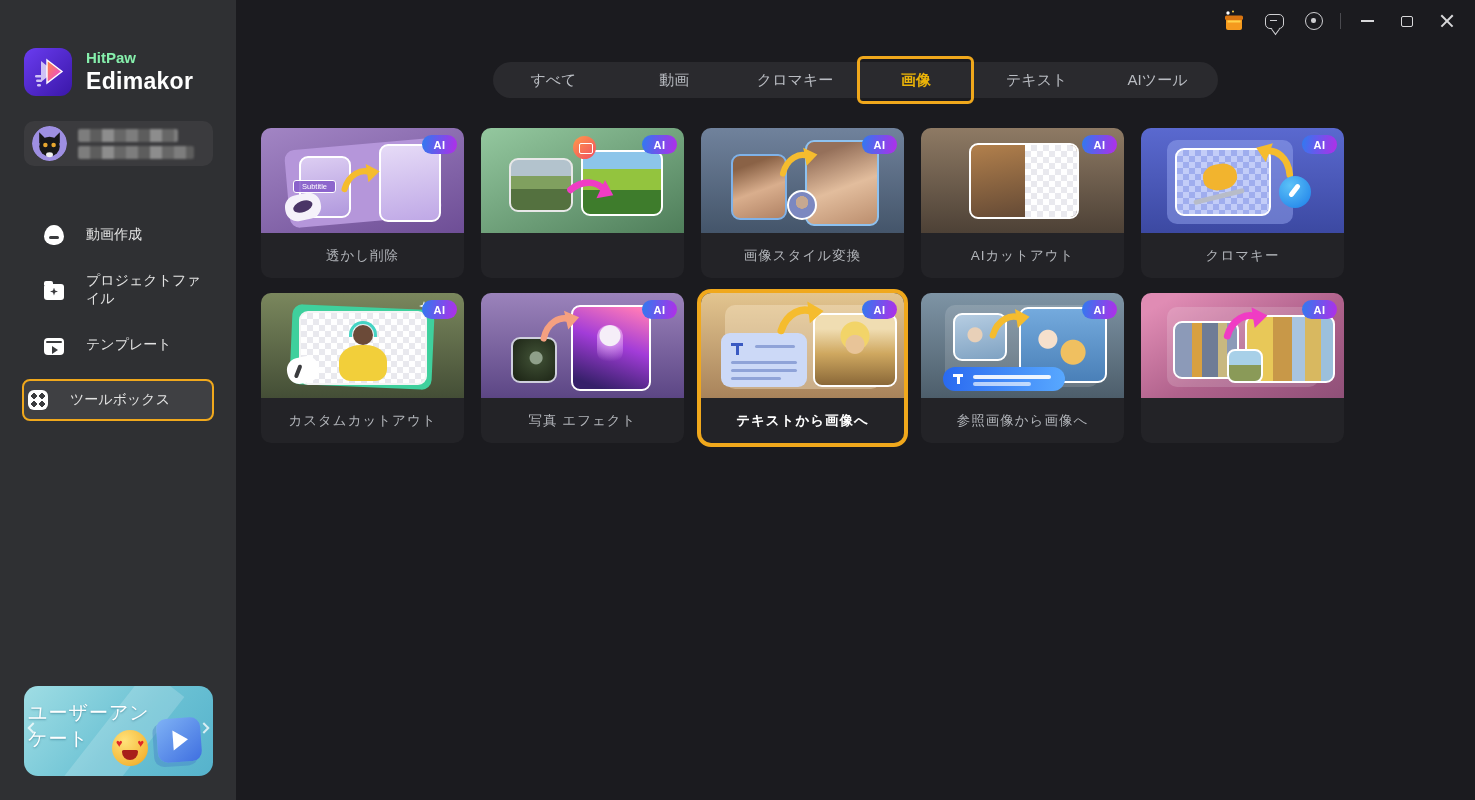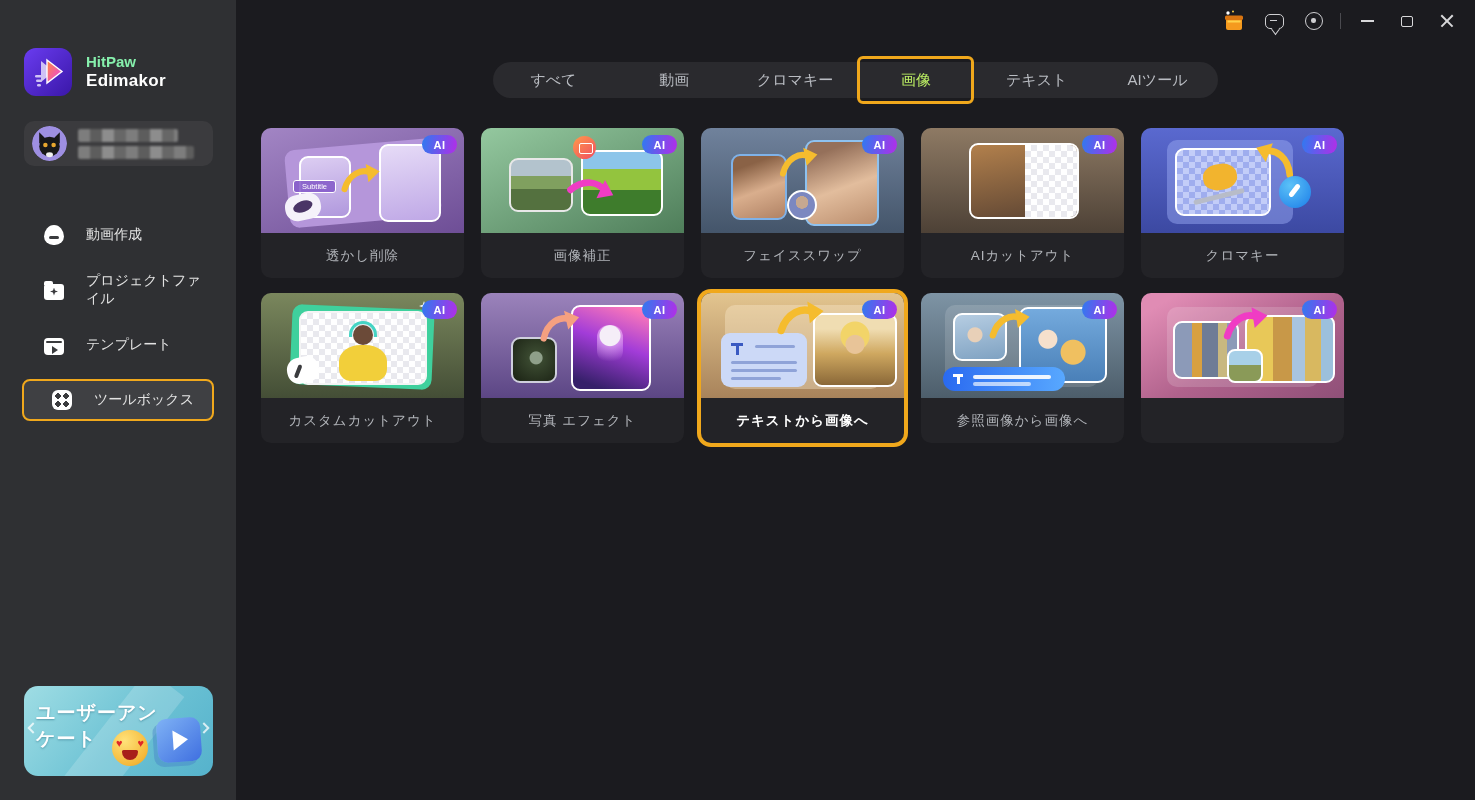--- a/index.html
+++ b/index.html
@@ -7,33 +7,33 @@
   body {
     font-family:"Liberation Sans","DejaVu Sans",sans-serif;
     background:#1b1b1f; color:#e8e8e8; position:relative;
   }
   
   .sidebar { position:absolute; left:0; top:0; width:236px; height:800px; background:#2f3033; }
   .logo-row { position:absolute; left:24px; top:48px; display:flex; gap:14px; align-items:center; }
   .logo-icon { width:48px; height:48px; border-radius:12px;
     background:linear-gradient(135deg,#6a3cf0,#3a17a8); display:flex; align-items:center; justify-content:center; }
   .logo-brand { font-size:15px; font-weight:700; color:#86efac; line-height:1.25; }
-  .logo-name  { font-size:17px; font-weight:800; color:#ffffff; letter-spacing:.3px; }
+  .logo-name  { font-size:23px; font-weight:800; color:#ffffff; letter-spacing:.3px; }
   .profile { position:absolute; left:24px; top:121px; width:189px; height:45px;
     background:#3b3b3e; border-radius:10px; }
   .avatar { position:absolute; left:8px; top:5px; width:35px; height:35px; border-radius:50%; overflow:hidden; }
   .mosaic { position:absolute; filter:blur(1.2px); border-radius:2px;
     background:repeating-linear-gradient(90deg,#7d7d7d 0 12px,#5d5d5d 12px 24px,#8d8d8d 24px 36px,#676767 36px 48px); }
   .mosaic.m1 { left:54px; top:8px;  width:100px; height:13px; }
   .mosaic.m2 { left:54px; top:25px; width:116px; height:13px; }
 
   .menu { position:absolute; left:0; top:214px; width:236px; }
   .menu-item { position:relative; height:42px; margin:0 22px 13px 22px; display:flex; align-items:center;
     gap:22px; padding-left:22px; border-radius:8px; color:#e3e3e3; font-size:14px; cursor:default; }
-  .menu-item.active { background:#3f4043; border:2px solid #f0a81c; padding-left:28px; gap:22px; }
+  .menu-item.active { background:#3f4043; border:2px solid #f0a81c; padding-left:4px; gap:22px; }
   .mi { width:20px; height:20px; position:relative; flex:0 0 20px; }
   
   .ic-video { background:#fff; border-radius:50% 50% 46% 46% / 58% 58% 42% 42%; }
   .ic-video::after { content:""; position:absolute; left:5px; top:11px; width:10px; height:3px; background:#3a3b3e; border-radius:2px; }
   
   .ic-folder { background:#fff; border-radius:3px; height:16px !important; margin-top:3px; }
   .ic-folder::before { content:""; position:absolute; left:0; top:-3px; width:9px; height:4px; background:#fff; border-radius:2px 2px 0 0; }
   .ic-folder::after { content:""; position:absolute; left:6px; top:4px; width:8px; height:8px; background:#3a3b3e;
     clip-path:polygon(50% 0,63% 37%,100% 50%,63% 63%,50% 100%,37% 63%,0 50%,37% 37%); }
   
@@ -46,21 +46,21 @@
     background-image:radial-gradient(circle at 6px 6px,#3a3b3e 2.6px,transparent 2.8px),
                      radial-gradient(circle at 14px 6px,#3a3b3e 2.6px,transparent 2.8px),
                      radial-gradient(circle at 6px 14px,#3a3b3e 2.6px,transparent 2.8px),
                      radial-gradient(circle at 14px 14px,#3a3b3e 2.6px,transparent 2.8px),
                      linear-gradient(#fff,#fff); }
   
   .banner { position:absolute; left:24px; top:686px; width:189px; height:90px; border-radius:14px;
     background:linear-gradient(130deg,#9fdde4 0%,#6cc2d4 55%,#55b2cc 100%); overflow:hidden; }
   .banner .strip { position:absolute; left:70px; top:-20px; width:46px; height:160px; background:rgba(255,255,255,.18);
     transform:rotate(38deg); }
-  .banner-text { position:absolute; left:12px; top:14px; width:126px; font-size:19px; font-weight:700; color:#fff;
+  .banner-text { position:absolute; left:4px; top:14px; width:126px; font-size:19px; font-weight:400; color:#fff;
     line-height:1.35; text-shadow:0 1px 2px rgba(40,110,130,.55); letter-spacing:1px; }
   .emoji-love { position:absolute; left:88px; top:44px; width:36px; height:36px; border-radius:50%;
     background:radial-gradient(circle at 35% 30%,#ffe27a,#f5b93a 70%,#e29a20); }
   .emoji-love .eye { position:absolute; top:8px; font-size:11px; color:#e02828; line-height:1; }
   .emoji-love .eye.l { left:4px; } .emoji-love .eye.r { right:4px; }
   .emoji-love .mouth { position:absolute; left:10px; top:20px; width:16px; height:10px; background:#a8201a;
     border-radius:2px 2px 10px 10px; }
   .play-badge { position:absolute; right:12px; top:32px; width:44px; height:44px; border-radius:10px;
     background:linear-gradient(140deg,#7fb2f5,#3f6fe0); transform:rotate(-4deg);
     box-shadow:-4px 4px 0 rgba(70,130,200,.45); }
@@ -86,21 +86,21 @@
   .ic-max { width:12px; height:11px; border:1.8px solid #d8d8da; border-radius:2px; }
   .ic-close { position:relative; width:14px; height:14px; }
   .ic-close::before,.ic-close::after { content:""; position:absolute; left:-1px; top:6px; width:16px; height:1.8px; background:#d8d8da; }
   .ic-close::before { transform:rotate(45deg); } .ic-close::after { transform:rotate(-45deg); }
 
   
   .tabbar { position:absolute; left:257px; top:62px; width:725px; height:36px; background:#2a2a2e;
     border-radius:18px; display:flex; }
   .tab { flex:1; display:flex; align-items:center; justify-content:center; font-size:15px; color:#b9bcc2;
     position:relative; cursor:default; }
-  .tab.active { color:#bef264; font-weight:400; }
+  .tab.active { color:#eab308; font-weight:700; }
   .tab.active::after { content:""; position:absolute; left:2px; right:2px; top:-6px; bottom:-6px;
     border:3px solid #f0a81c; border-radius:6px; }
 
   
   .grid { position:absolute; left:25px; top:128px; display:grid;
     grid-template-columns:repeat(5,203px); column-gap:17px; row-gap:15px; }
   .card { width:203px; height:150px; background:#232327; border-radius:10px; position:relative; }
   .card.hl { box-shadow:0 0 0 4px #f0a81c; }
   .card.hl .card-label { color:#fff; font-weight:700; }
   .art { position:absolute; left:0; top:0; width:203px; height:105px; border-radius:10px 10px 0 0; overflow:hidden; }
@@ -378,35 +378,34 @@
       <div class="art a2">
         <div class="thumb t1"></div>
         <div class="thumb t2"></div>
         <div class="cam"></div>
         <svg class="arr p" viewBox="0 0 48 34">
             <path d="M5 29 C 12 12, 27 8, 36 13" fill="none" stroke="currentColor" stroke-width="7" stroke-linecap="round"></path>
             <polygon points="32,3 47,13 33,24" fill="currentColor"></polygon>
           </svg>
         <span class="ai-badge">AI</span>
       </div>
-      <div class="card-label">画像補正</div>
     </div>
 
     <div class="card">
       <div class="art a3">
         <div class="thumb t1"></div>
         <div class="thumb t2"></div>
         <div class="t3"></div>
         <svg class="arr y" viewBox="0 0 48 34">
             <path d="M5 29 C 12 12, 27 8, 36 13" fill="none" stroke="currentColor" stroke-width="7" stroke-linecap="round"></path>
             <polygon points="32,3 47,13 33,24" fill="currentColor"></polygon>
           </svg>
         <span class="ai-badge">AI</span>
       </div>
-      <div class="card-label">フェイススワップ</div>
+      <div class="card-label">画像スタイル変換</div>
     </div>
 
     <div class="card">
       <div class="art a4">
         <div class="thumb t1">
           <div class="half checker"></div>
         </div>
         <span class="ai-badge">AI</span>
       </div>
       <div class="card-label">AIカットアウト</div>

